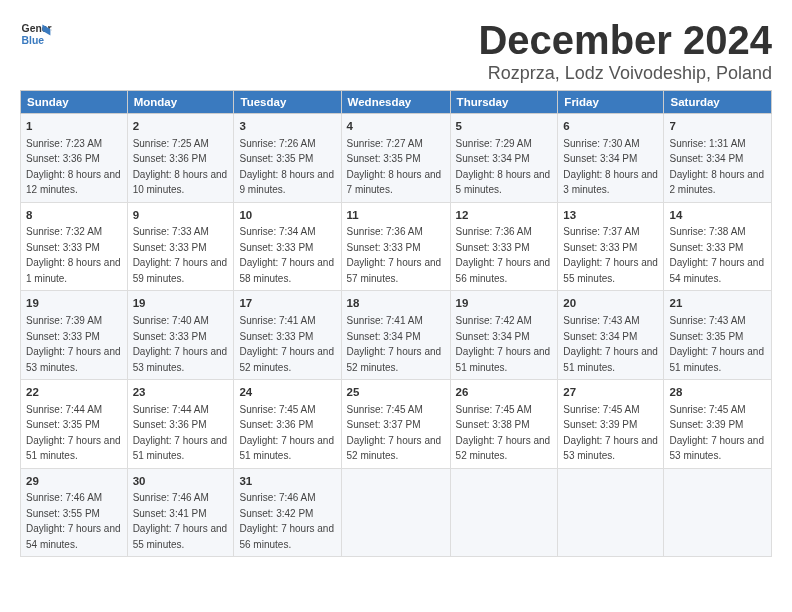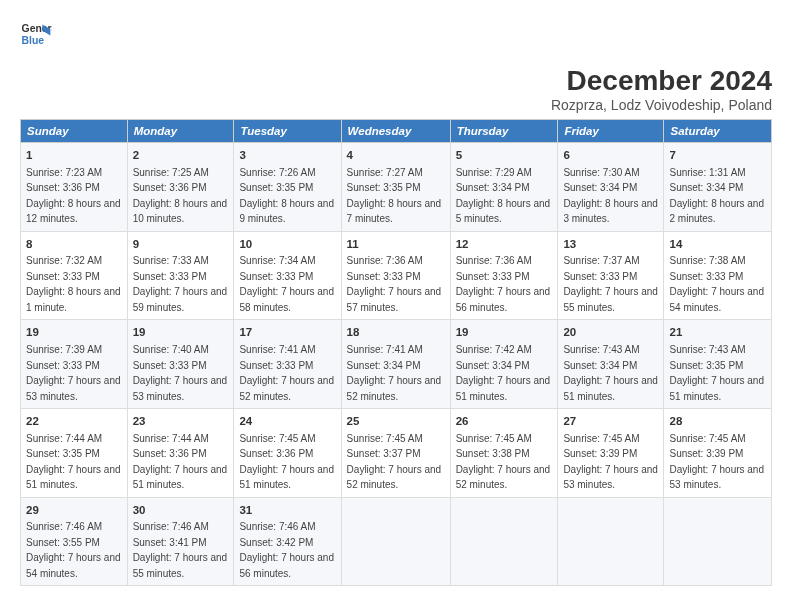--- a/index.html
+++ b/index.html
@@ -26,43 +26,41 @@
       gap: 4px;
     }
     .logo-icon {
       width: 32px;
       height: 32px;
     }
     .title-block {
       text-align: right;
     }
     .main-title {
-      font-size: 28px;
+      font-size: 40px;
       font-weight: bold;
       color: #333;
-      margin-top: 47px;
     }
     .subtitle {
-      font-size: 14px;
+      font-size: 18px;
       color: #555;
     }
     table {
       width: 100%;
       border-collapse: collapse;
       font-size: 10.5px;
     }
     thead tr th {
       background-color: #3a7abf;
       color: #fff;
       font-weight: bold;
       font-size: 11.5px;
       padding: 5px 6px;
       text-align: left;
       border: 1px solid #ccc;
-      font-style: italic;
     }
     tbody tr td {
       vertical-align: top;
       padding: 4px 5px;
       border: 1px solid #ddd;
       width: 113px;
       color: #333;
       line-height: 1.45;
     }
     tbody tr:nth-child(odd) td {

